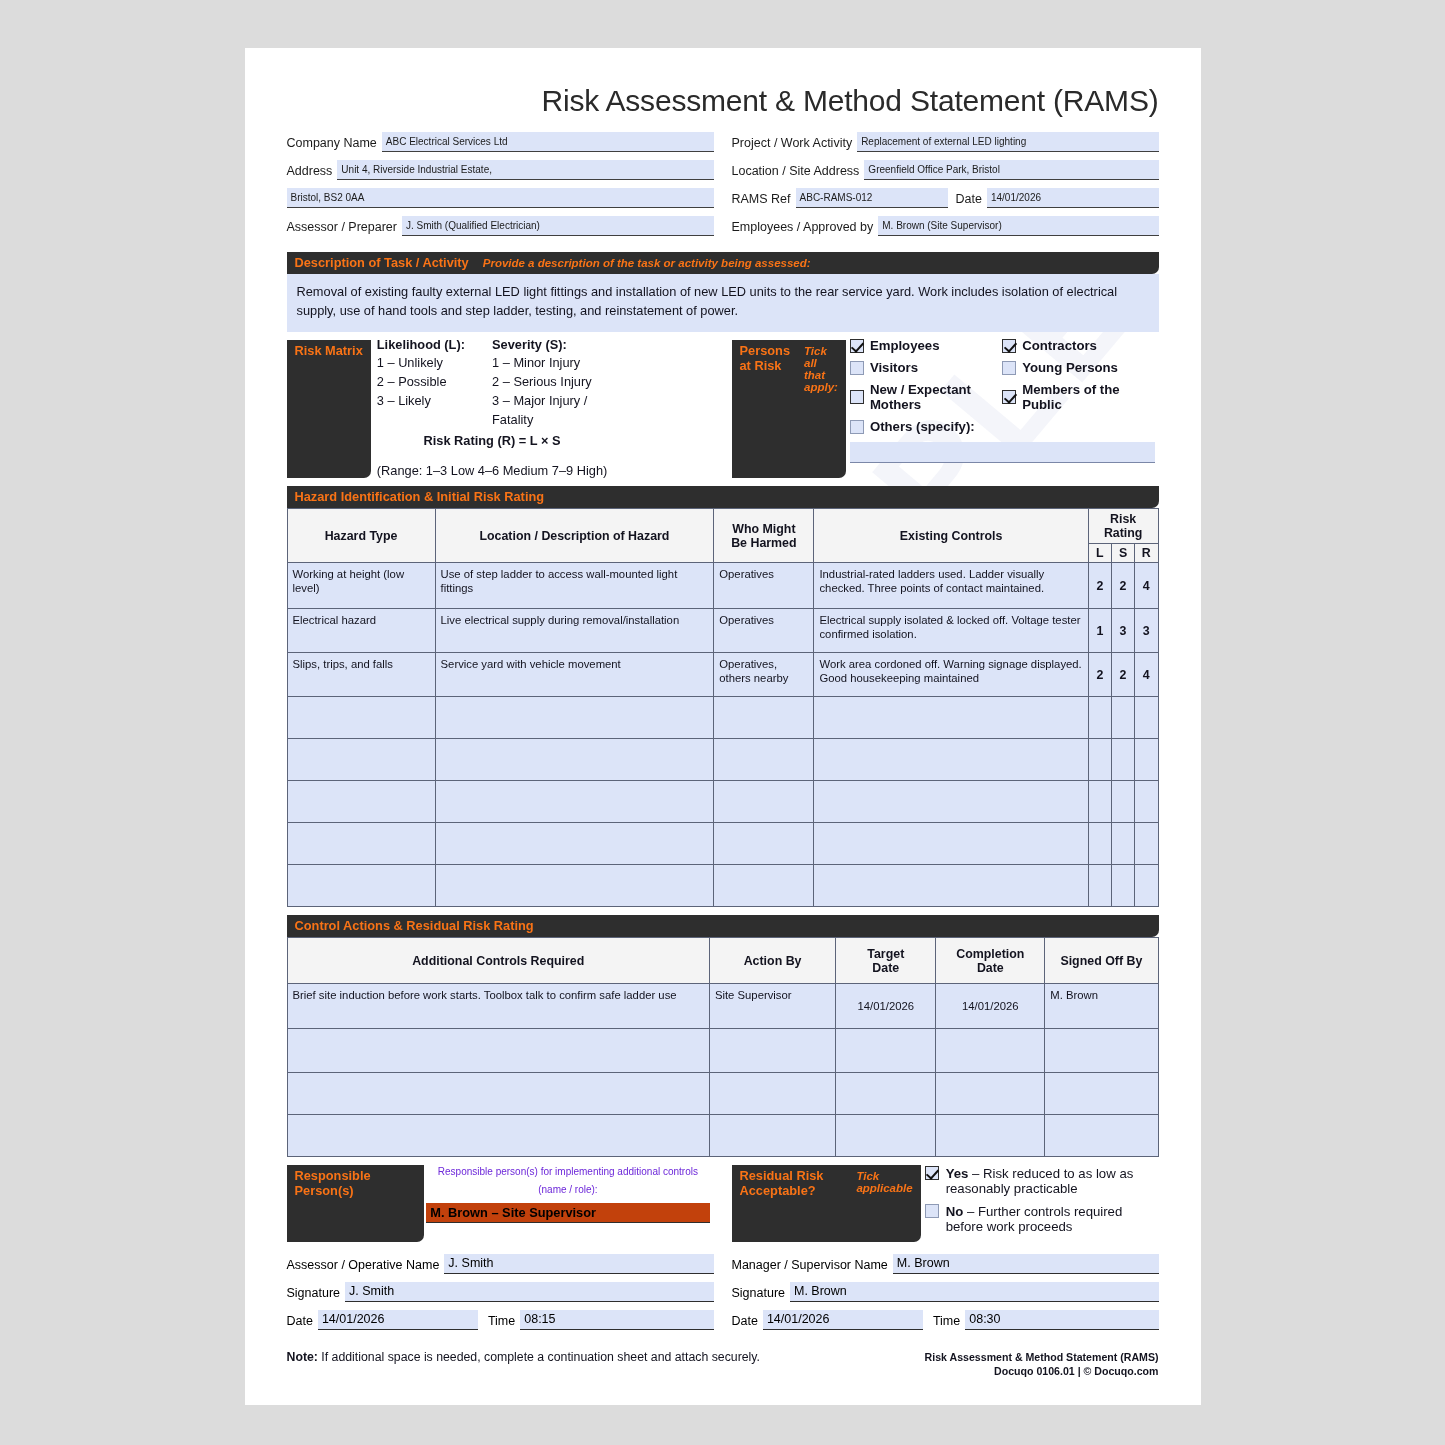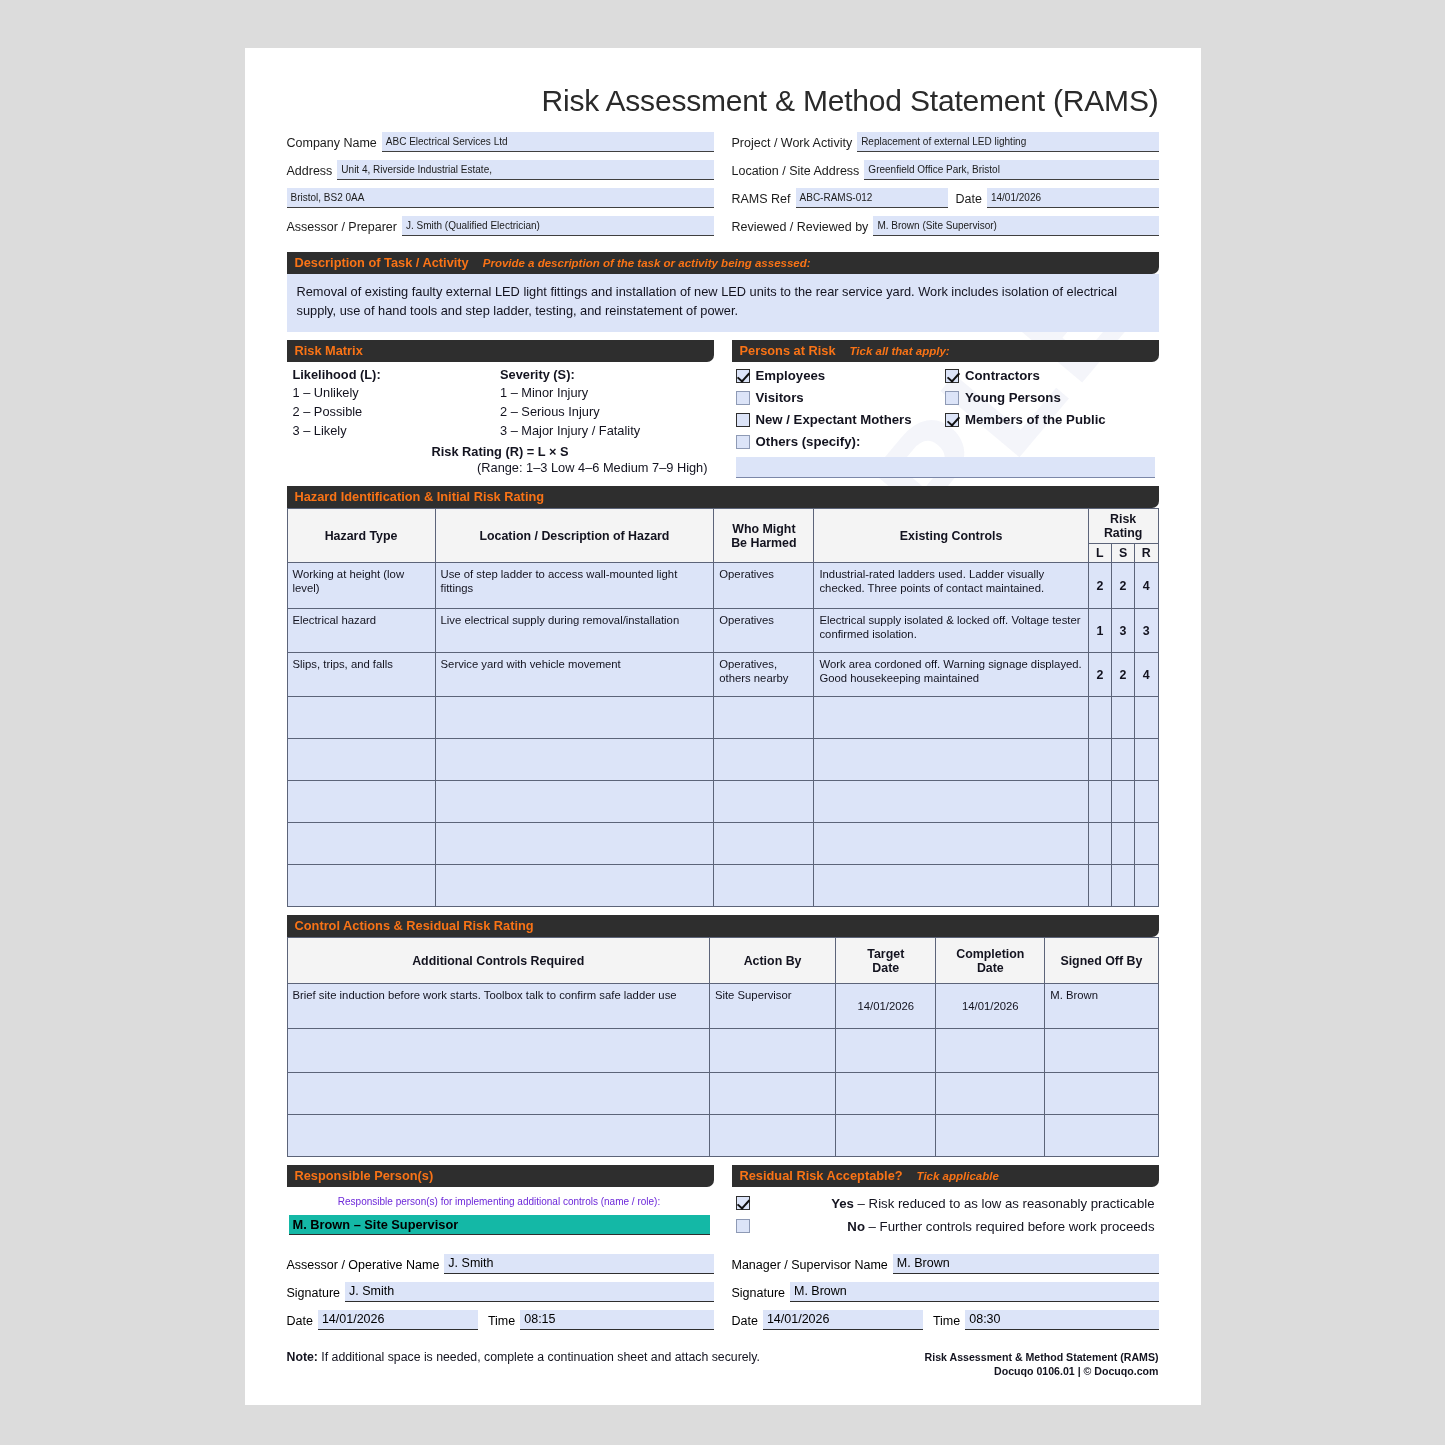--- a/index.html
+++ b/index.html
@@ -82,29 +82,29 @@
   .desc-body {
     background: #dce4f8;
     padding: 8px 10px 12px 10px;
     font-size: 12.8px;
     line-height: 19px;
     color: #13131f;
   }
 
   
   .two-col { display: flex; gap: 18px; }
-  .col { flex: 1; display: flex; flex-direction: column; }
+  .col { flex: 1; display: flex; }
 
   .matrix-body { padding: 5px 6px 0 6px; font-size: 12.8px; color: #13131f; }
   .matrix-cols { display: flex; }
   .matrix-cols > div { flex: 1; }
   .matrix-cols .mhead { font-weight: bold; margin-bottom: 1px; }
   .matrix-cols .mline { line-height: 19px; }
   .matrix-eq { text-align: center; font-weight: bold; margin-top: 4px; }
-  .matrix-range { text-align: right; margin-top: 1px; }
+  .matrix-range { text-align: right; margin-top: 15px; }
 
   .persons-body { padding: 6px 4px 0 4px; }
   .persons-grid { display: flex; flex-wrap: wrap; }
   .pitem {
     width: 50%;
     display: flex; align-items: center; gap: 6px;
     font-size: 13.2px; font-weight: bold; color: #13131f;
     margin-bottom: 7px;
   }
   .cbox {
@@ -148,21 +148,21 @@
   }
   .tbl td { background: #dce4f8; }
   .tbl td.ctr, .tbl th.ctr { text-align: center; vertical-align: middle; }
   .tbl td.num { text-align: center; vertical-align: middle; font-weight: bold; font-size: 12.4px; }
   .rr-sub { font-weight: bold; font-size: 11.5px; }
 
   
   .resp-body { padding: 6px 4px 0 2px; }
   .resp-text { font-size: 10px; line-height: 18px; color: #6d28d9; text-align: center; }
   .resp-val {
-    background: #14b8a6;
+    background: #c2410c;
     border-bottom: 1.6px solid #2e2e2e;
     font-size: 12.8px; font-weight: bold;
     padding: 2px 4px;
     margin-top: 4px;
     min-height: 19px;
   }
   .risk-accept { padding: 9px 4px 0 4px; }
   .ra-item { display: flex; align-items: flex-start; gap: 7px; margin-bottom: 8px; font-size: 13.2px; color: #13131f; justify-content: space-between; }
   .ra-item b { font-weight: bold; }
 
@@ -219,21 +219,21 @@
           <span class="fld-label">Location / Site Address</span>
           <span class="fld-val">Greenfield Office Park, Bristol</span>
         </div>
         <div class="fld">
           <span class="fld-label">RAMS Ref</span>
           <span class="fld-val w-small">ABC-RAMS-012</span>
           <span class="fld-label" style="padding-left:8px;">Date</span>
           <span class="fld-val w-date">14/01/2026</span>
         </div>
         <div class="fld">
-          <span class="fld-label">Reviewed / Reviewed by</span>
+          <span class="fld-label">Employees / Approved by</span>
           <span class="fld-val">M. Brown (Site Supervisor)</span>
         </div>
       </div>
     </div>
 
     <div class="bar">
       <span>Description of Task / Activity</span>
       <span class="hint">Provide a description of the task or activity being assessed:</span>
     </div>
     <div class="desc-body">Removal of existing faulty external LED light fittings and installation of new LED units to the rear service yard. Work includes isolation of electrical supply, use of hand tools and step ladder, testing, and reinstatement of power.</div>

